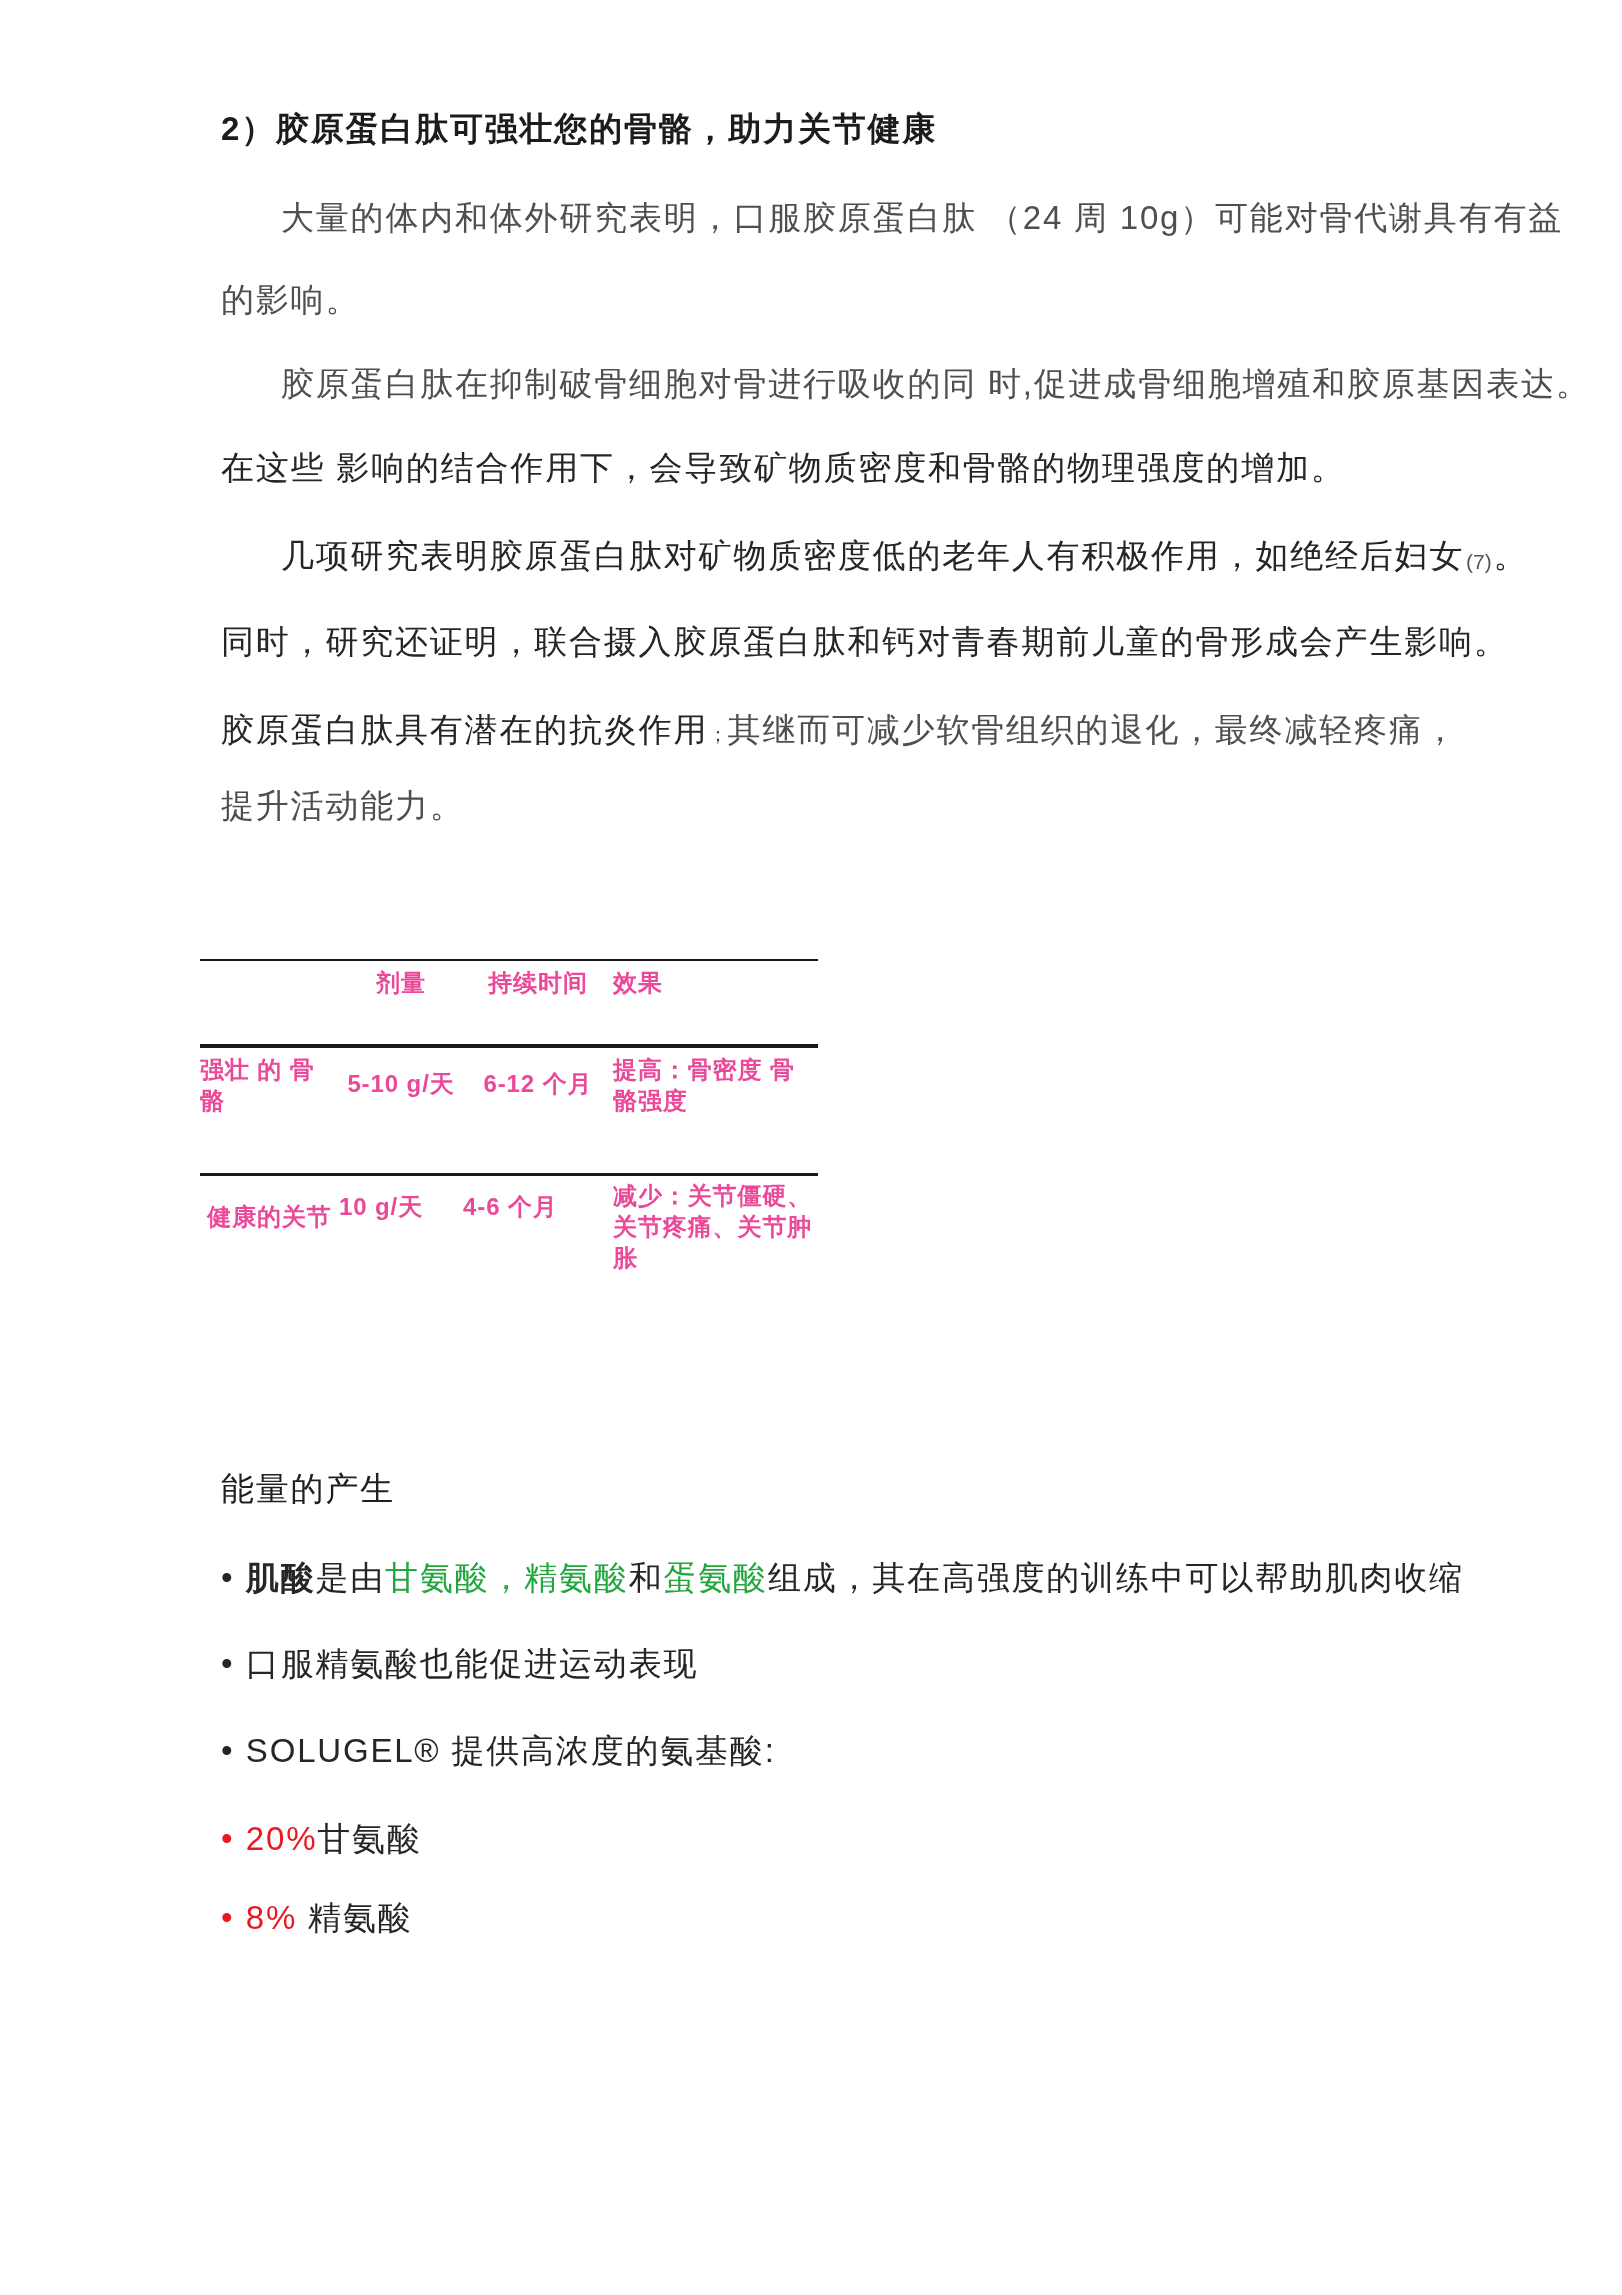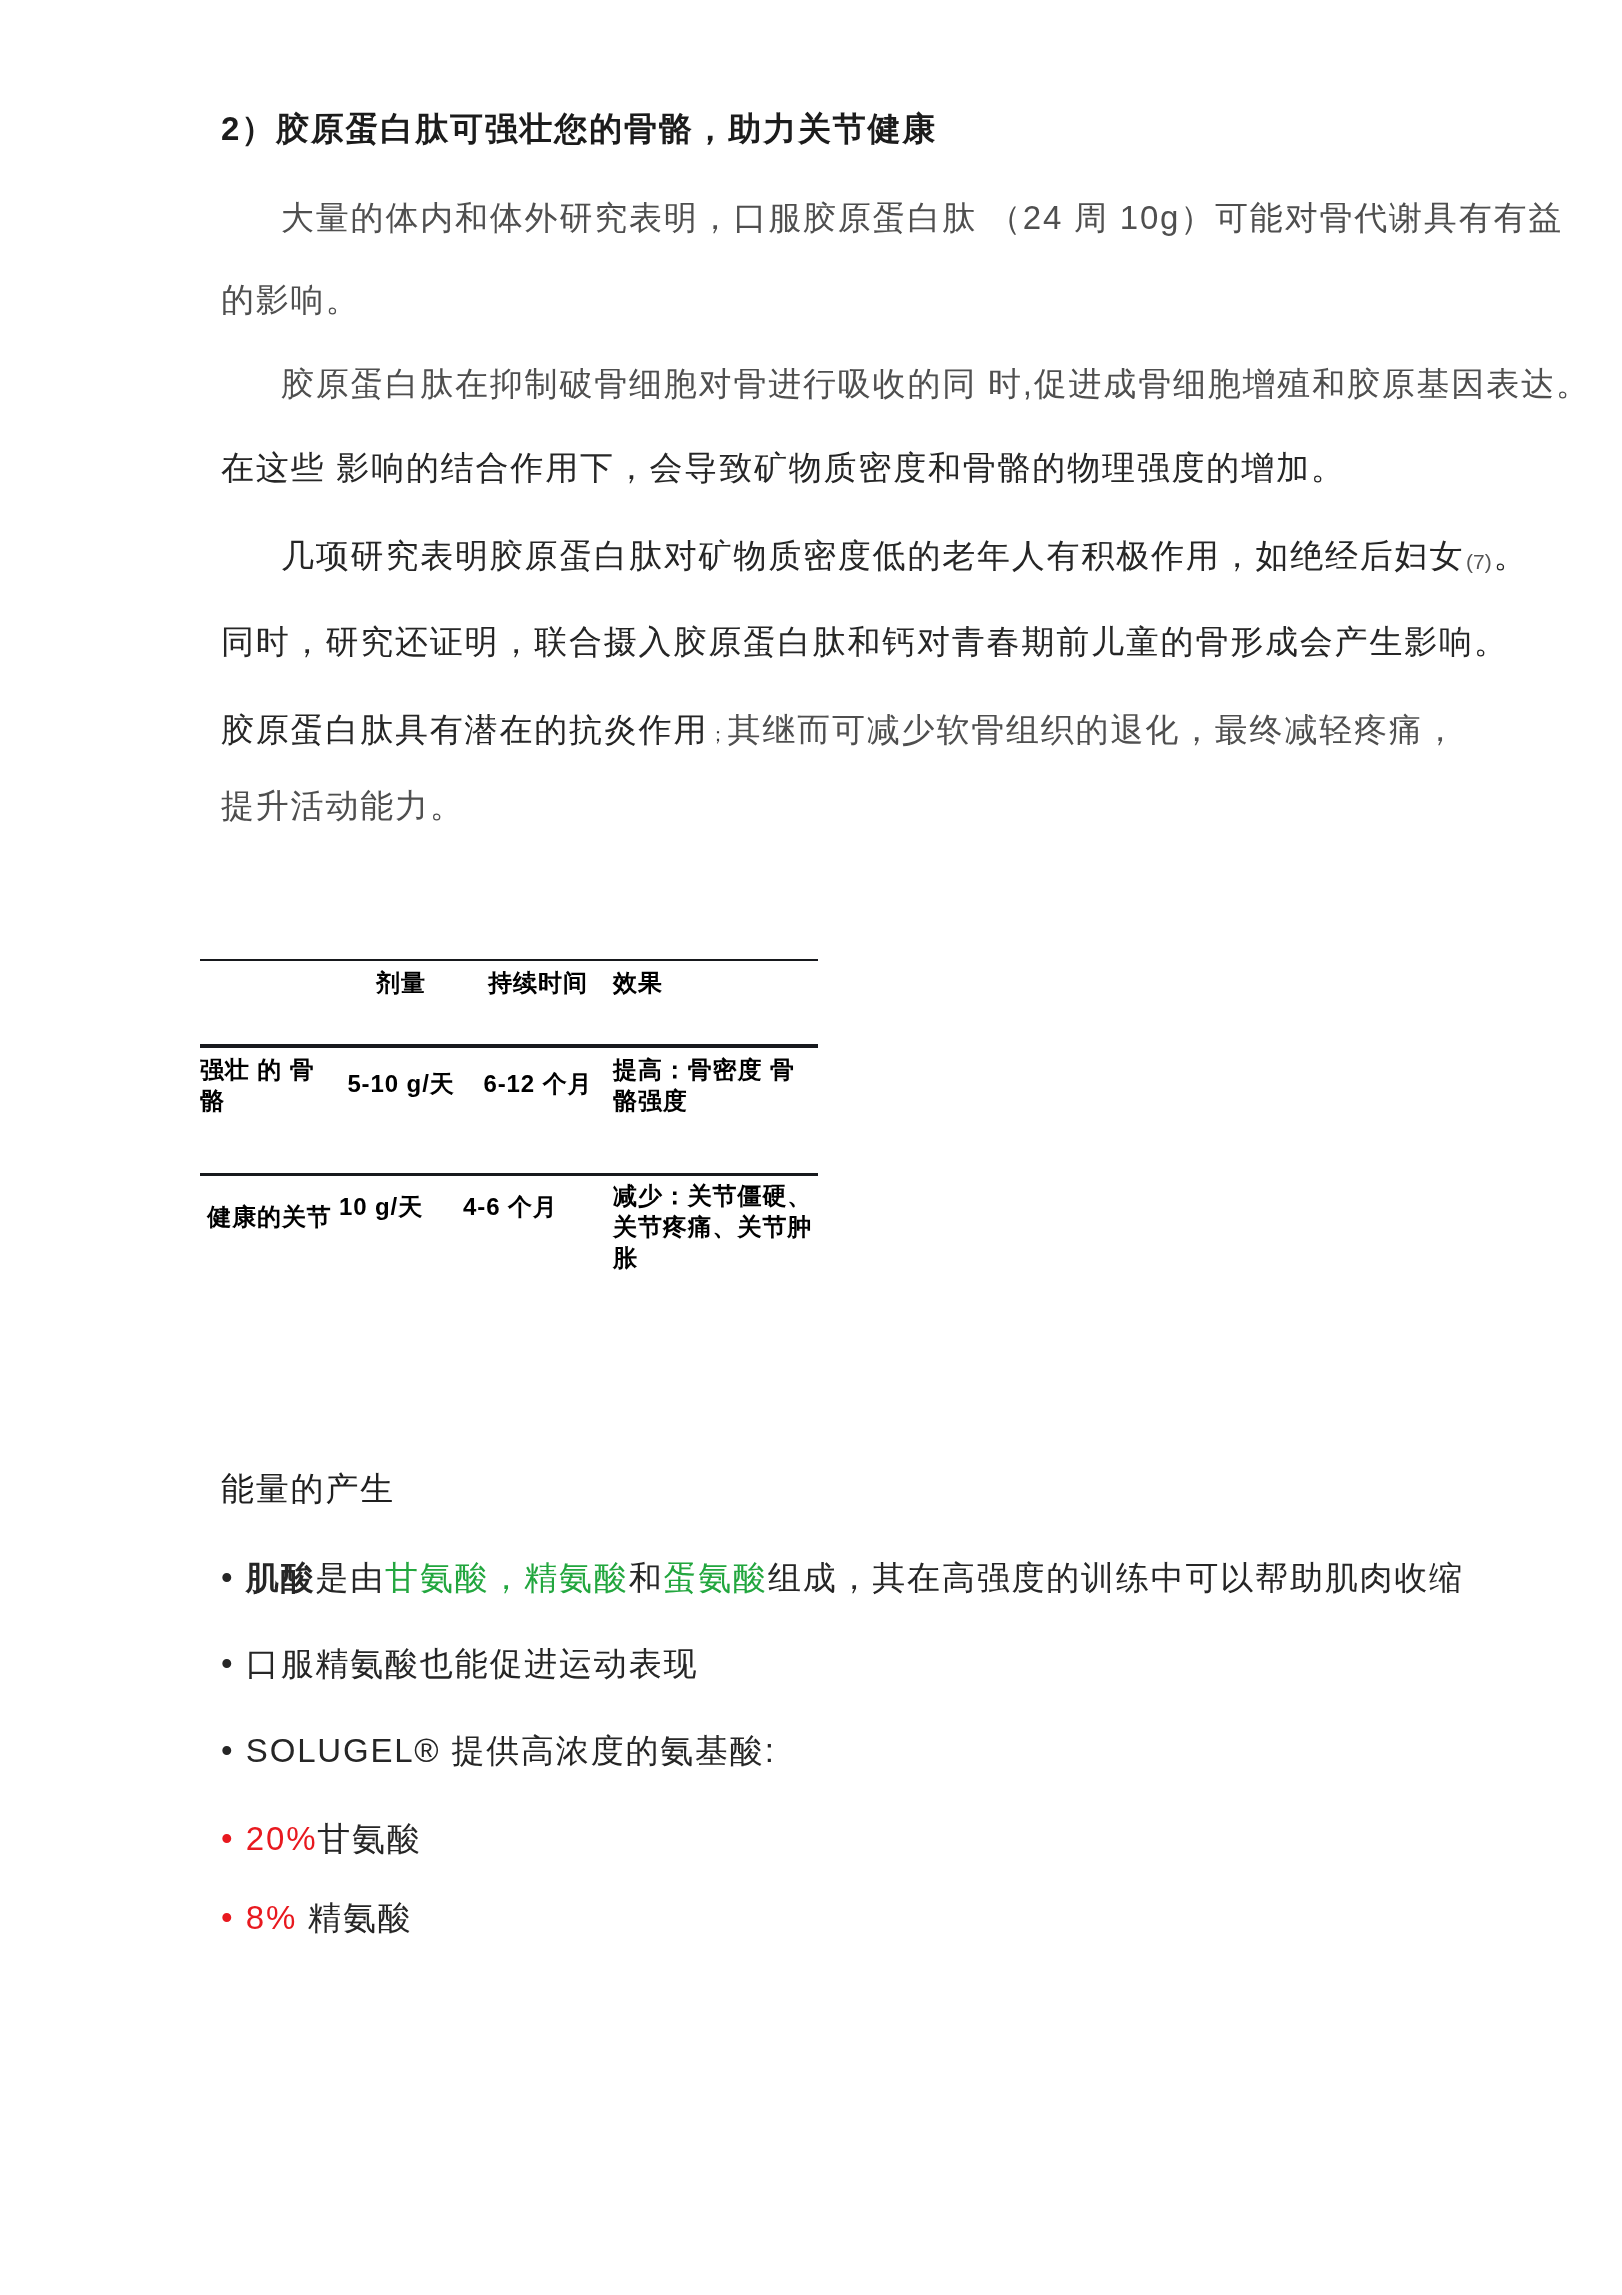--- a/index.html
+++ b/index.html
@@ -23,21 +23,21 @@
   .red{color:#E8191F;}
   .bullet{display:flex;align-items:baseline;gap:11.5px;}
   .dot{font-size:33px;}
   .dot.reddot{color:#E8191F;}
   .bt{white-space:nowrap;}
 
   
   .tblwrap{position:absolute;left:200px;top:959px;}
   table.study{
     border-collapse:collapse;table-layout:fixed;width:618px;
-    font-size:24px;font-weight:bold;color:#000000;letter-spacing:0.9px;line-height:1.28;
+    font-size:24px;font-weight:bold;color:#ec4899;letter-spacing:0.9px;line-height:1.28;
     font-family:"Liberation Sans","DejaVu Sans",sans-serif;
   }
   table.study tr.hdr{border-top:2.6px solid #17191d;border-bottom:4.4px solid #17191d;}
   table.study tr.r1{border-bottom:3.5px solid #17191d;}
   table.study th,table.study td{vertical-align:top;padding:0;font-weight:bold;}
   .c1{width:139px;} .c2{width:124px;} .c3{width:150px;} .c4{width:205px;}
   tr.hdr th{height:76px;padding-top:7px;}
   tr.hdr .c2,tr.hdr .c3{text-align:center;}
   tr.hdr .c4{text-align:left;}
   tr.r1 td{height:104px;}

